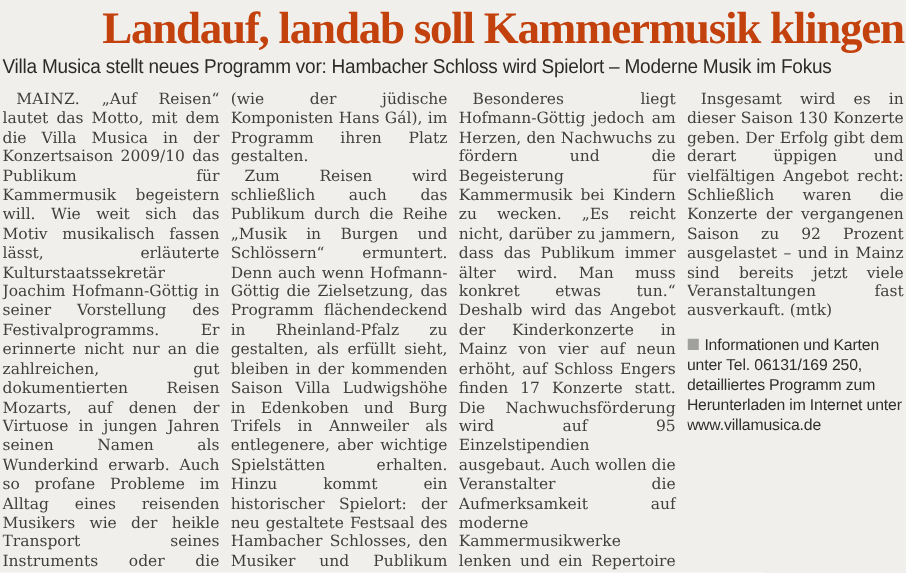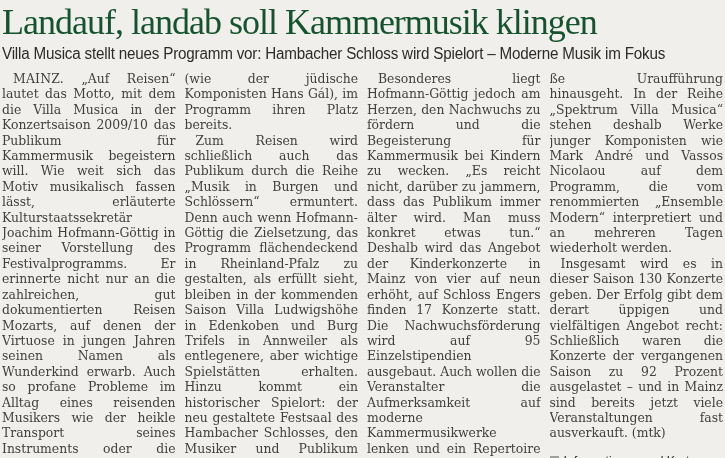--- a/index.html
+++ b/index.html
@@ -9,26 +9,27 @@
     height: 458px;
     background: #f1efec;
     overflow: hidden;
     box-sizing: border-box;
     padding: 2px 2px 0 2px;
     font-family: "DejaVu Serif", serif;
   }
   .headline {
     margin: 0;
     font-family: "Liberation Serif", serif;
-    font-weight: normal;
+    font-weight: bold;
     font-size: 36px;
     line-height: 40px;
     letter-spacing: -1px;
-    color: #14532d;
+    color: #c2410c;
     white-space: nowrap;
+    text-align: right;
   }
   .subhead {
     margin: 2px 0 0 0;
     font-family: "Liberation Sans", sans-serif;
     font-size: 16px;
     line-height: 20px;
     letter-spacing: -0.2px;
     color: #2b2b29;
     white-space: nowrap;
     transform: scaleX(0.95);
@@ -86,30 +87,29 @@
 
   <div class="subhead">Villa Musica stellt neues Programm vor: Hambacher Schloss wird Spielort – Moderne Musik im Fokus</div>
 
   <div class="body">
 
     <div class="col">
       <p class="indent"><span class="dateline">MAINZ.</span> <span>„Auf Reisen“ lautet das Motto, mit dem die Villa Musica in der Konzertsaison 2009/10 das Publikum für Kammermusik begeistern will. Wie weit sich das Motiv musikalisch fassen lässt, erläuterte Kulturstaatssekretär Joachim Hofmann-Göttig in seiner Vorstellung des Festivalprogramms. Er erinnerte nicht nur an die zahlreichen, gut dokumentierten Reisen Mozarts, auf denen der Virtuose in jungen Jahren seinen Namen als Wunderkind erwarb. Auch so profane Probleme im Alltag eines reisenden Musikers wie der heikle Transport seines Instruments oder die Suche nach einem Platz zum Üben und Komponieren, schließt das Motto ein. Und selbstverständlich haben auch Exilanten, die unfreiwillig fort von der Heimat reisten</span></p>
     </div>
 
     <div class="col">
-      <p>(wie der jüdische Komponisten Hans Gál), im Programm ihren Platz bereits.</p>
+      <p>(wie der jüdische Komponisten Hans Gál), im Programm ihren Platz gestalten.</p>
       <p class="indent">Zum Reisen wird schließlich auch das Publikum durch die Reihe „Musik in Burgen und Schlössern“ ermuntert. Denn auch wenn Hofmann-Göttig die Zielsetzung, das Programm flächendeckend in Rheinland-Pfalz zu gestalten, als erfüllt sieht, bleiben in der kommenden Saison Villa Ludwigshöhe in Edenkoben und Burg Trifels in Annweiler als entlegenere, aber wichtige Spielstätten erhalten. Hinzu kommt ein historischer Spielort: der neu gestaltete Festsaal des Hambacher Schlosses, den Musiker und Publikum gleichermaßen wegen seiner außerordentlichen Akustik loben. Als überaus erfolgreich hat sich die Kombination aus Kultur, Kulinarik</p>
     </div>
 
     <div class="col">
       <p class="indent">Besonderes liegt Hofmann-Göttig jedoch am Herzen, den Nachwuchs zu fördern und die Begeisterung für Kammermusik bei Kindern zu wecken. „Es reicht nicht, darüber zu jammern, dass das Publikum immer älter wird. Man muss konkret etwas tun.“ Deshalb wird das Angebot der Kinderkonzerte in Mainz von vier auf neun erhöht, auf Schloss Engers finden 17 Konzerte statt. Die Nachwuchsförderung wird auf 95 Einzelstipendien ausgebaut. Auch wollen die Veranstalter die Aufmerksamkeit auf moderne Kammermusikwerke lenken und ein Repertoire bilden, das über die blo-</p>
     </div>
 
     <div class="col">
-      <p>ße Uraufführung hinausgeht. In der Reihe „Spektrum Villa Musica“ stehen deshalb Werke junger Komponisten wie Mark André und Vassos Nicolaou auf dem Programm, die vom renommierten „Ensemble Modern“ interpretiert und an mehreren Tagen wiederholt werden.</p>
       <p class="indent">Insgesamt wird es in dieser Saison 130 Konzerte geben. Der Erfolg gibt dem derart üppigen und vielfältigen Angebot recht: Schließlich waren die Konzerte der vergangenen Saison zu 92 Prozent ausgelastet – und in Mainz sind bereits jetzt viele Veranstaltungen fast ausverkauft. (mtk)</p>
       <div class="infobox">
         <span class="sq" style="background: rgb(160, 160, 157);"></span><span>Informationen und Karten unter Tel. 06131/169 250, detailliertes Programm zum Herunterladen im Internet unter www.villamusica.de</span>
       </div>
     </div>
 
   </div>
 </div>
 
 </body></html>

